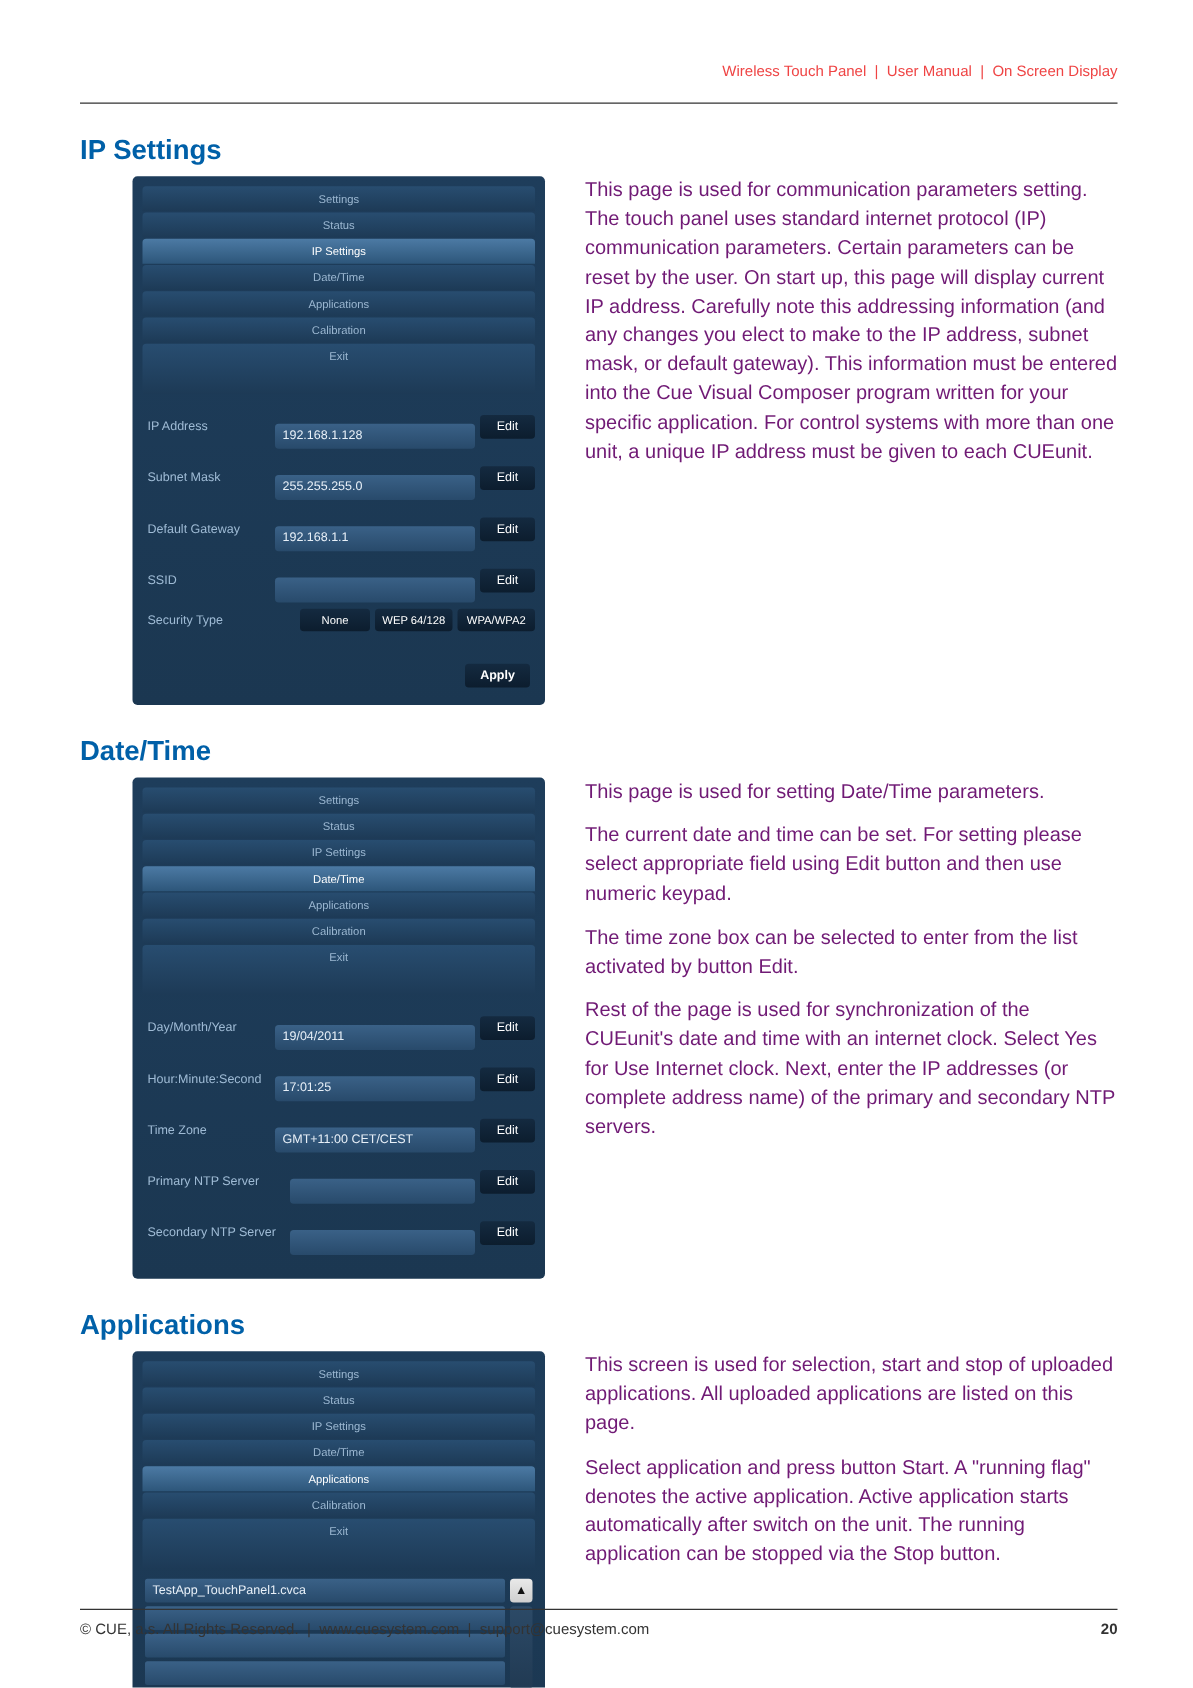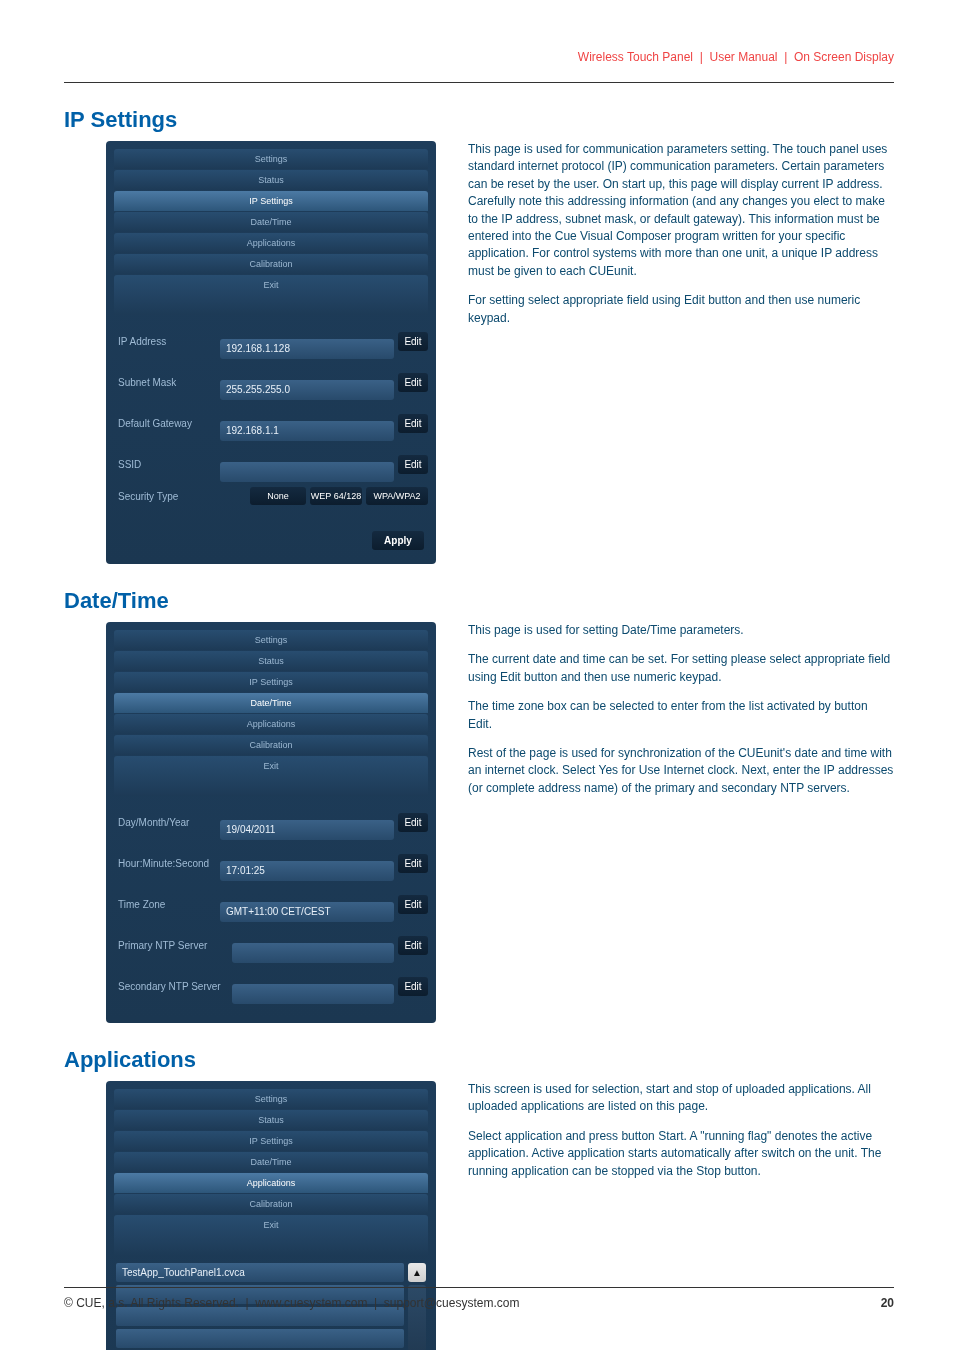--- a/index.html
+++ b/index.html
@@ -95,21 +95,21 @@
     height: 10px;
     line-height: 10px;
     overflow: hidden;
     margin-top: 16px;
   }
   .btn {
     background: linear-gradient(#142a40, #0c1d2e);
     color: #fff;
     border-radius: 3px;
     padding: 4px 0;
-    width: 30px;
+    width: 44px;
     text-align: center;
     font-size: 10px;
   }
   .btn-wide {
     width: 60px;
   }
   .btn-apply {
     width: 52px;
     font-weight: 600;
   }
@@ -121,23 +121,23 @@
   }
   .seg .btn { width: 56px; font-size: 9px; }
   .apply-row {
     display: flex;
     justify-content: flex-end;
     margin-top: 26px;
     padding-right: 4px;
   }
   .text-col {
     flex: 1;
-    font-size: 12px;
+    font-size: 16px;
     line-height: 1.45;
-    color: #0c4a6e;
+    color: #701a75;
   }
   .text-col p { margin: 0 0 12px 0; }
   .app-list {
     margin: 6px 2px 8px 2px;
   }
   .app-list-row {
     display: flex;
     gap: 4px;
   }
   .app-rows {
@@ -237,31 +237,30 @@
       </div>
       <div class="row">
         <div class="label">SSID</div>
         <div class="value"></div>
         <div class="btn">Edit</div>
       </div>
       <div class="row">
         <div class="label">Security Type</div>
         <div class="seg">
           <div class="btn">None</div>
-          <div class="btn" style="width:52px">WEP 64/128</div>
+          <div class="btn" style="width:62px">WEP 64/128</div>
           <div class="btn" style="width:62px">WPA/WPA2</div>
         </div>
       </div>
       <div class="apply-row">
         <div class="btn btn-apply">Apply</div>
       </div>
     </div>
     <div class="text-col">
       <p>This page is used for communication parameters setting. The touch panel uses standard internet protocol (IP) communication parameters. Certain parameters can be reset by the user. On start up, this page will display current IP address. Carefully note this addressing information (and any changes you elect to make to the IP address, subnet mask, or default gateway). This information must be entered into the Cue Visual Composer program written for your specific application. For control systems with more than one unit, a unique IP address must be given to each CUEunit.</p>
-      <p>For setting select appropriate field using Edit button and then use numeric keypad.</p>
     </div>
   </div>
 
   <h2 class="section-title">Date/Time</h2>
   <div class="two-col">
     <div class="panel">
       <div class="tabs">
         <div class="tab">Settings</div>
         <div class="tab">Status</div>
         <div class="tab">IP Settings</div>

